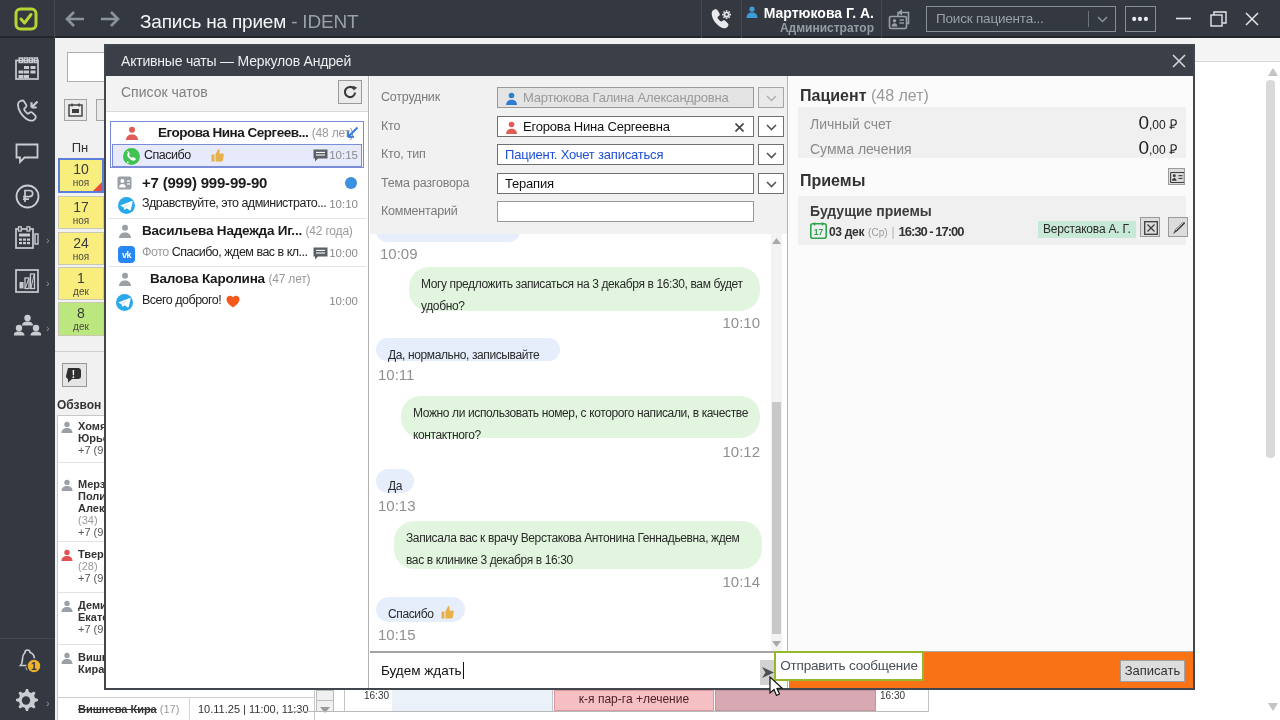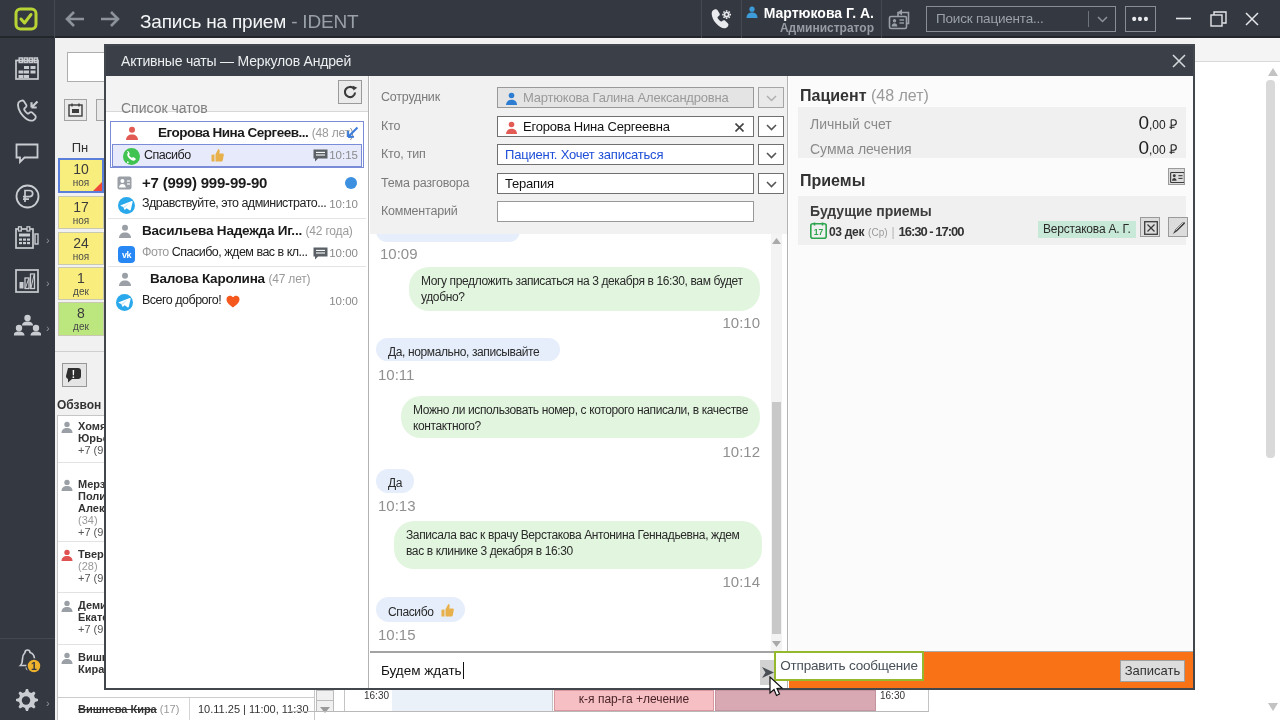--- a/index.html
+++ b/index.html
@@ -35,36 +35,36 @@
 #sched { position:absolute; left:234px; top:652px; height:22px; }
 
 #rstrip { position:absolute; left:1140px; top:0; width:85px; height:682px; background:#fff; }
 
 #modal { position:absolute; left:104px; top:44px; width:1091px; height:646px; background:#fff; border:2px solid #42474e; }
 #mhead { position:absolute; left:0; top:0; width:1087px; height:30px; background:#3a3f48; color:#eceef0; font-size:14px; letter-spacing:-0.2px; line-height:30px; padding-left:15px; }
 #mclose { position:absolute; right:5px; top:6px; width:18px; height:18px; }
 
 #chatcol { position:absolute; left:0; top:30px; width:263px; height:612px; background:#fff; border-right:1px solid #b3b3b3; }
 #chathead { position:absolute; left:0; top:0; width:262px; height:36px; background:#f3f3f3; border-bottom:1px solid #d8d8d8; }
-#chathead .lbl { position:absolute; left:15px; top:24px; font-size:14px; color:#7f7f7f; }
+#chathead .lbl { position:absolute; left:15px; top:8px; font-size:14px; color:#7f7f7f; }
 #refbtn { position:absolute; right:6px; top:4px; width:24px; height:24px; background:#ebebeb; border:1px solid #9a9a9a; }
 .citem { position:absolute; left:0; width:262px; }
 .crow1 { position:relative; height:22px; font-size:13.5px; letter-spacing:-0.2px; white-space:nowrap; }
 .crow1 .nm { font-weight:bold; color:#1a1a1a; }
 .crow1 .ag { color:#9a9a9a; font-size:12px; font-weight:normal; }
 .crow2 { position:relative; height:22px; font-size:12.5px; letter-spacing:-0.5px; color:#222; white-space:nowrap; }
 .ctime { position:absolute; right:10px; top:4px; font-size:11.5px; letter-spacing:0; color:#8a8a8a; }
 .csep { position:absolute; left:2px; width:258px; height:1px; background:#e4e4e4; }
 
 #midcol { position:absolute; left:264px; top:30px; width:418px; height:612px; background:#f1f1f1; border-right:1px solid #b3b3b3; }
 .flabel { position:absolute; left:11px; font-size:12.5px; letter-spacing:-0.2px; color:#7a7a7a; }
 .ffield { position:absolute; left:127px; width:257px; height:21px; border:1px solid #707070; background:#fff; font-size:13px; letter-spacing:-0.2px; white-space:nowrap; }
 .fchev { position:absolute; left:388px; width:26px; height:21px; border:1px solid #707070; background:#fff; }
 #chatarea { position:absolute; left:0; top:158px; width:417px; height:417px; background:#fff; overflow:hidden; }
-.bub { position:absolute; white-space:normal; border-radius:20px; font-size:12px; letter-spacing:-0.38px; color:#2a2a2a; line-height:16px; padding:6px 12px 6px 12px; }
+.bub { position:absolute; white-space:normal; border-radius:20px; font-size:12px; letter-spacing:-0.38px; color:#2a2a2a; line-height:22px; padding:6px 12px 6px 12px; }
 .bubg { background:#e2f6df; }
 .bubb { background:#e6eefb; }
 .bts { position:absolute; font-size:15px; color:#909090; }
 #minput { position:absolute; left:0; top:575px; width:417px; height:37px; background:#fff; border-top:2px solid #a3a3a3; font-size:13.5px; color:#111; }
 
 #rightcol { position:absolute; left:683px; top:30px; width:404px; height:612px; background:#fbfbfb; }
 .rbox { position:absolute; left:9px; width:388px; background:#f0f0f0; }
 #rfoot { position:absolute; left:0; top:575px; width:404px; height:37px; background:#f97316; border-top:1px solid #ababab; }
 #zapbtn { position:absolute; right:8px; top:8px; width:65px; height:22px; background:#ddd; border:1px solid #a0a0a0; font-size:13px; color:#333; text-align:center; line-height:20px; }
 

